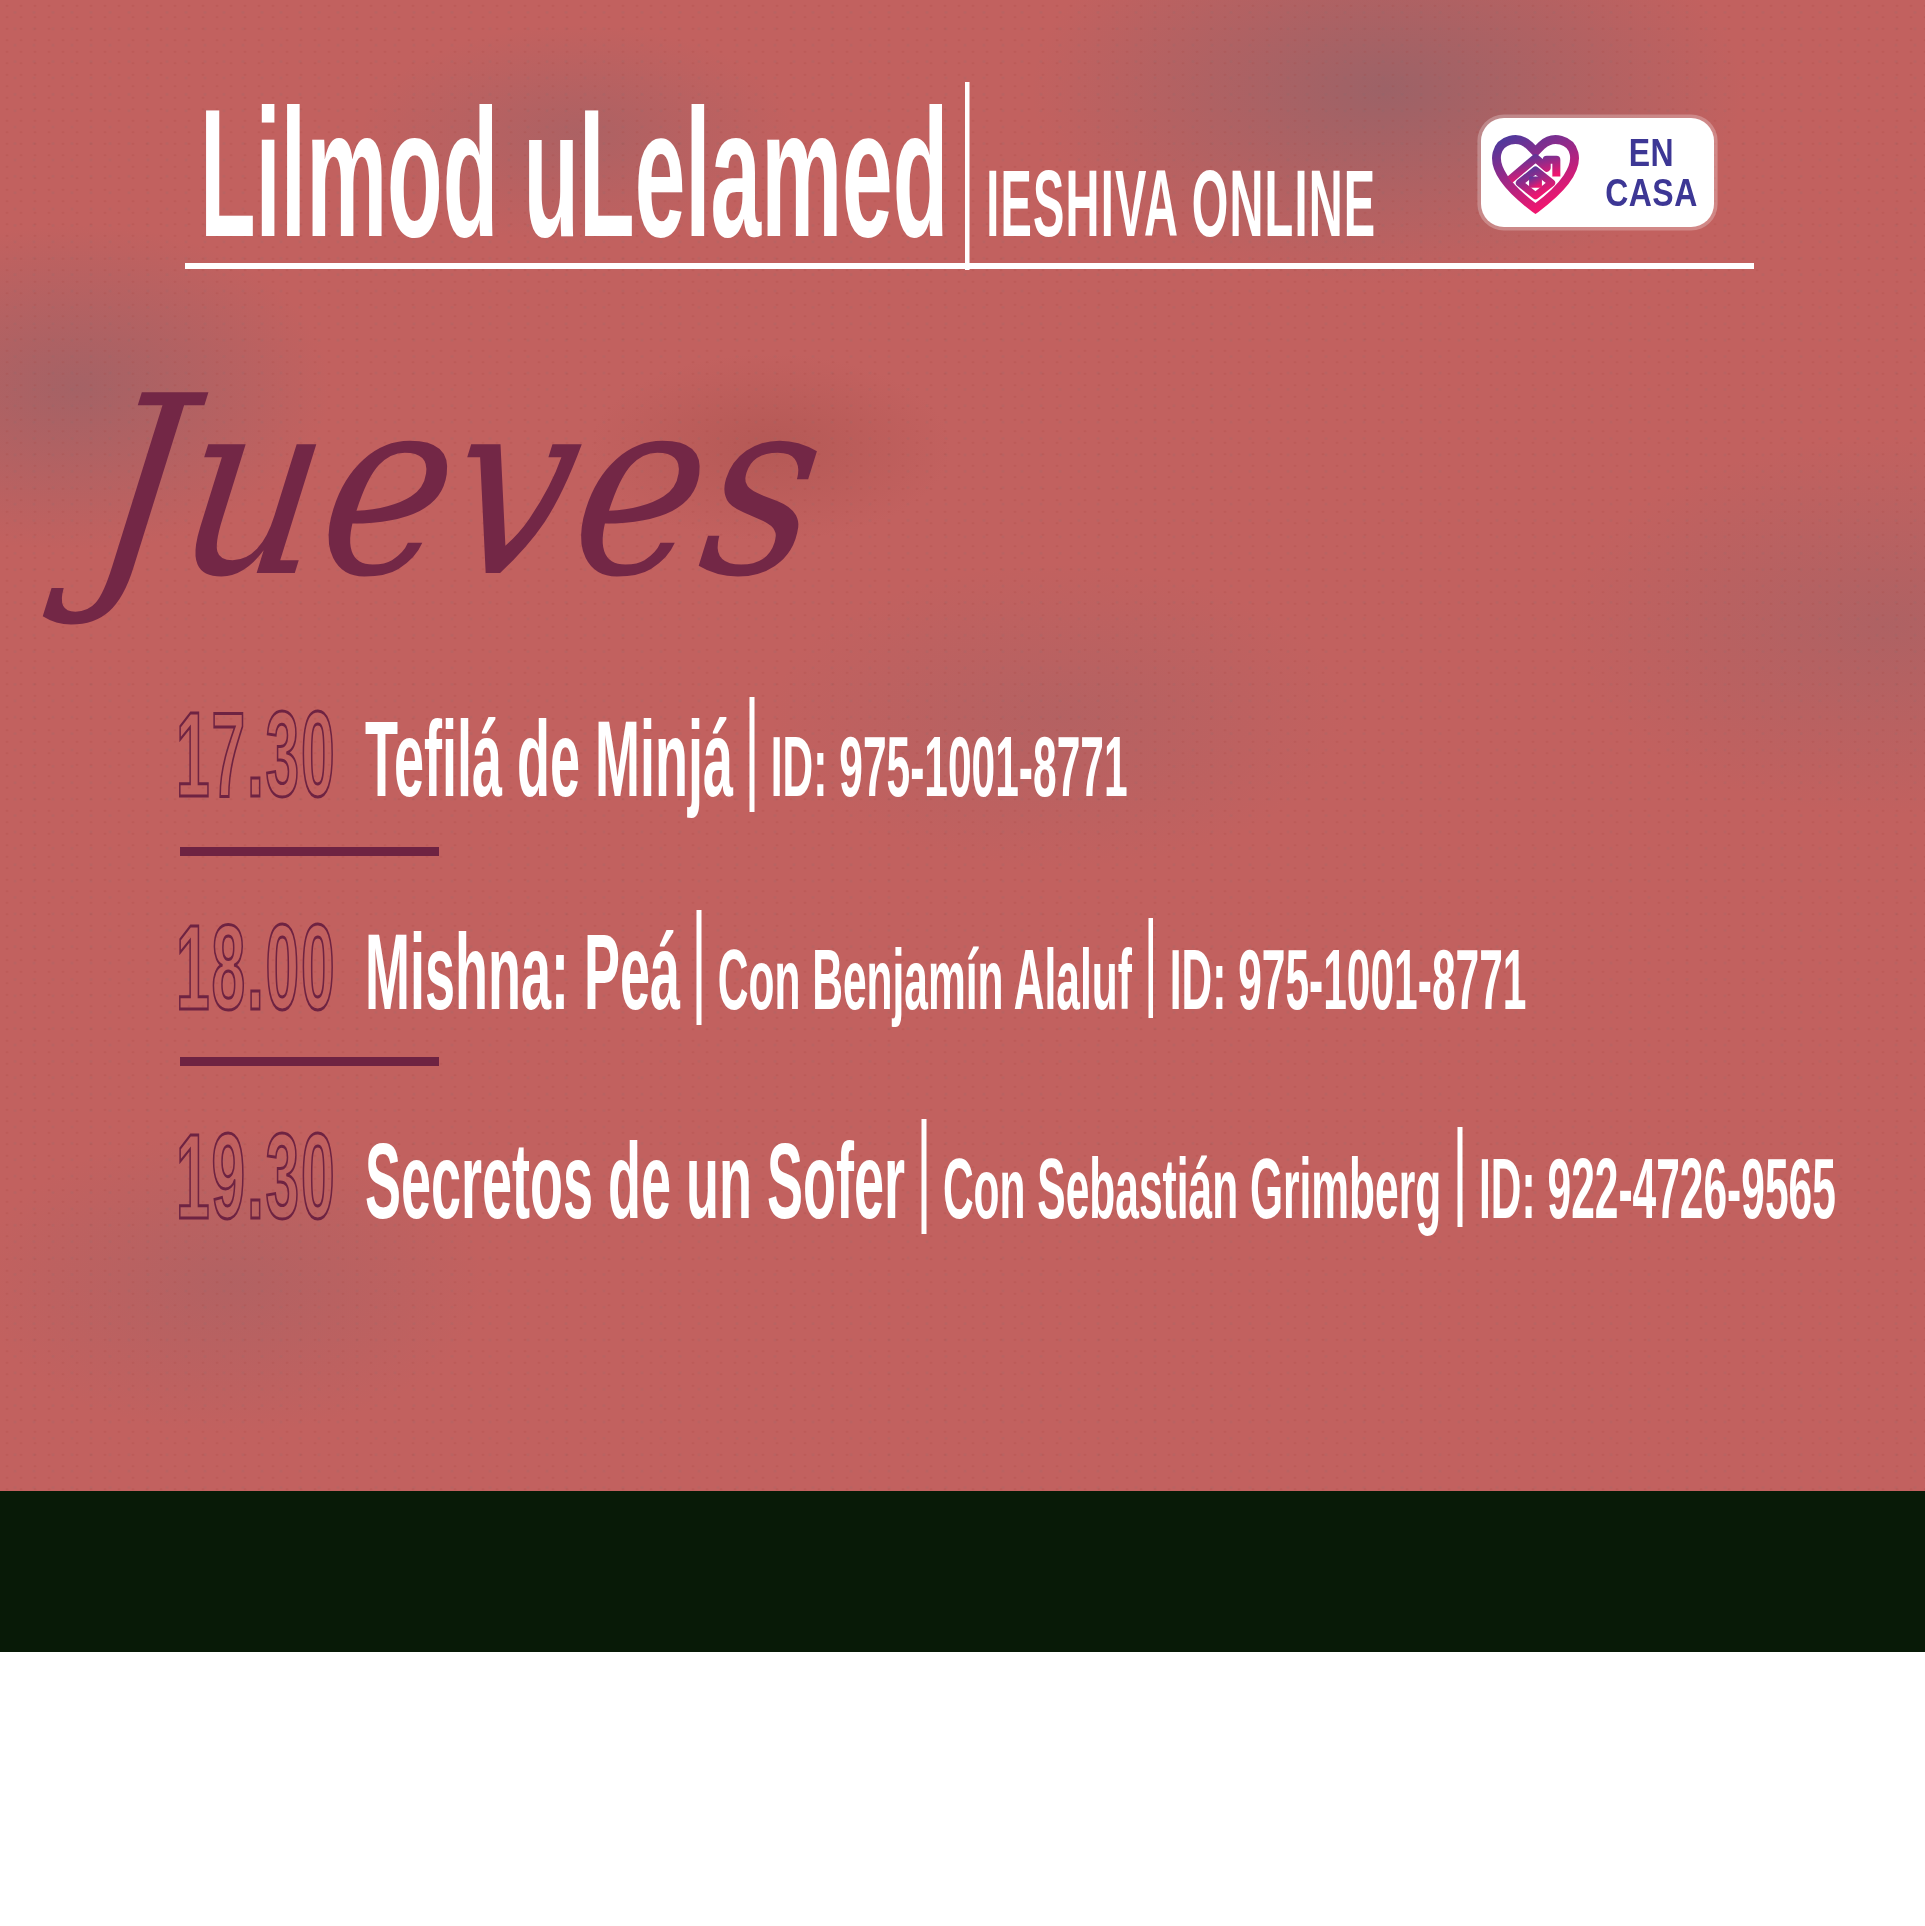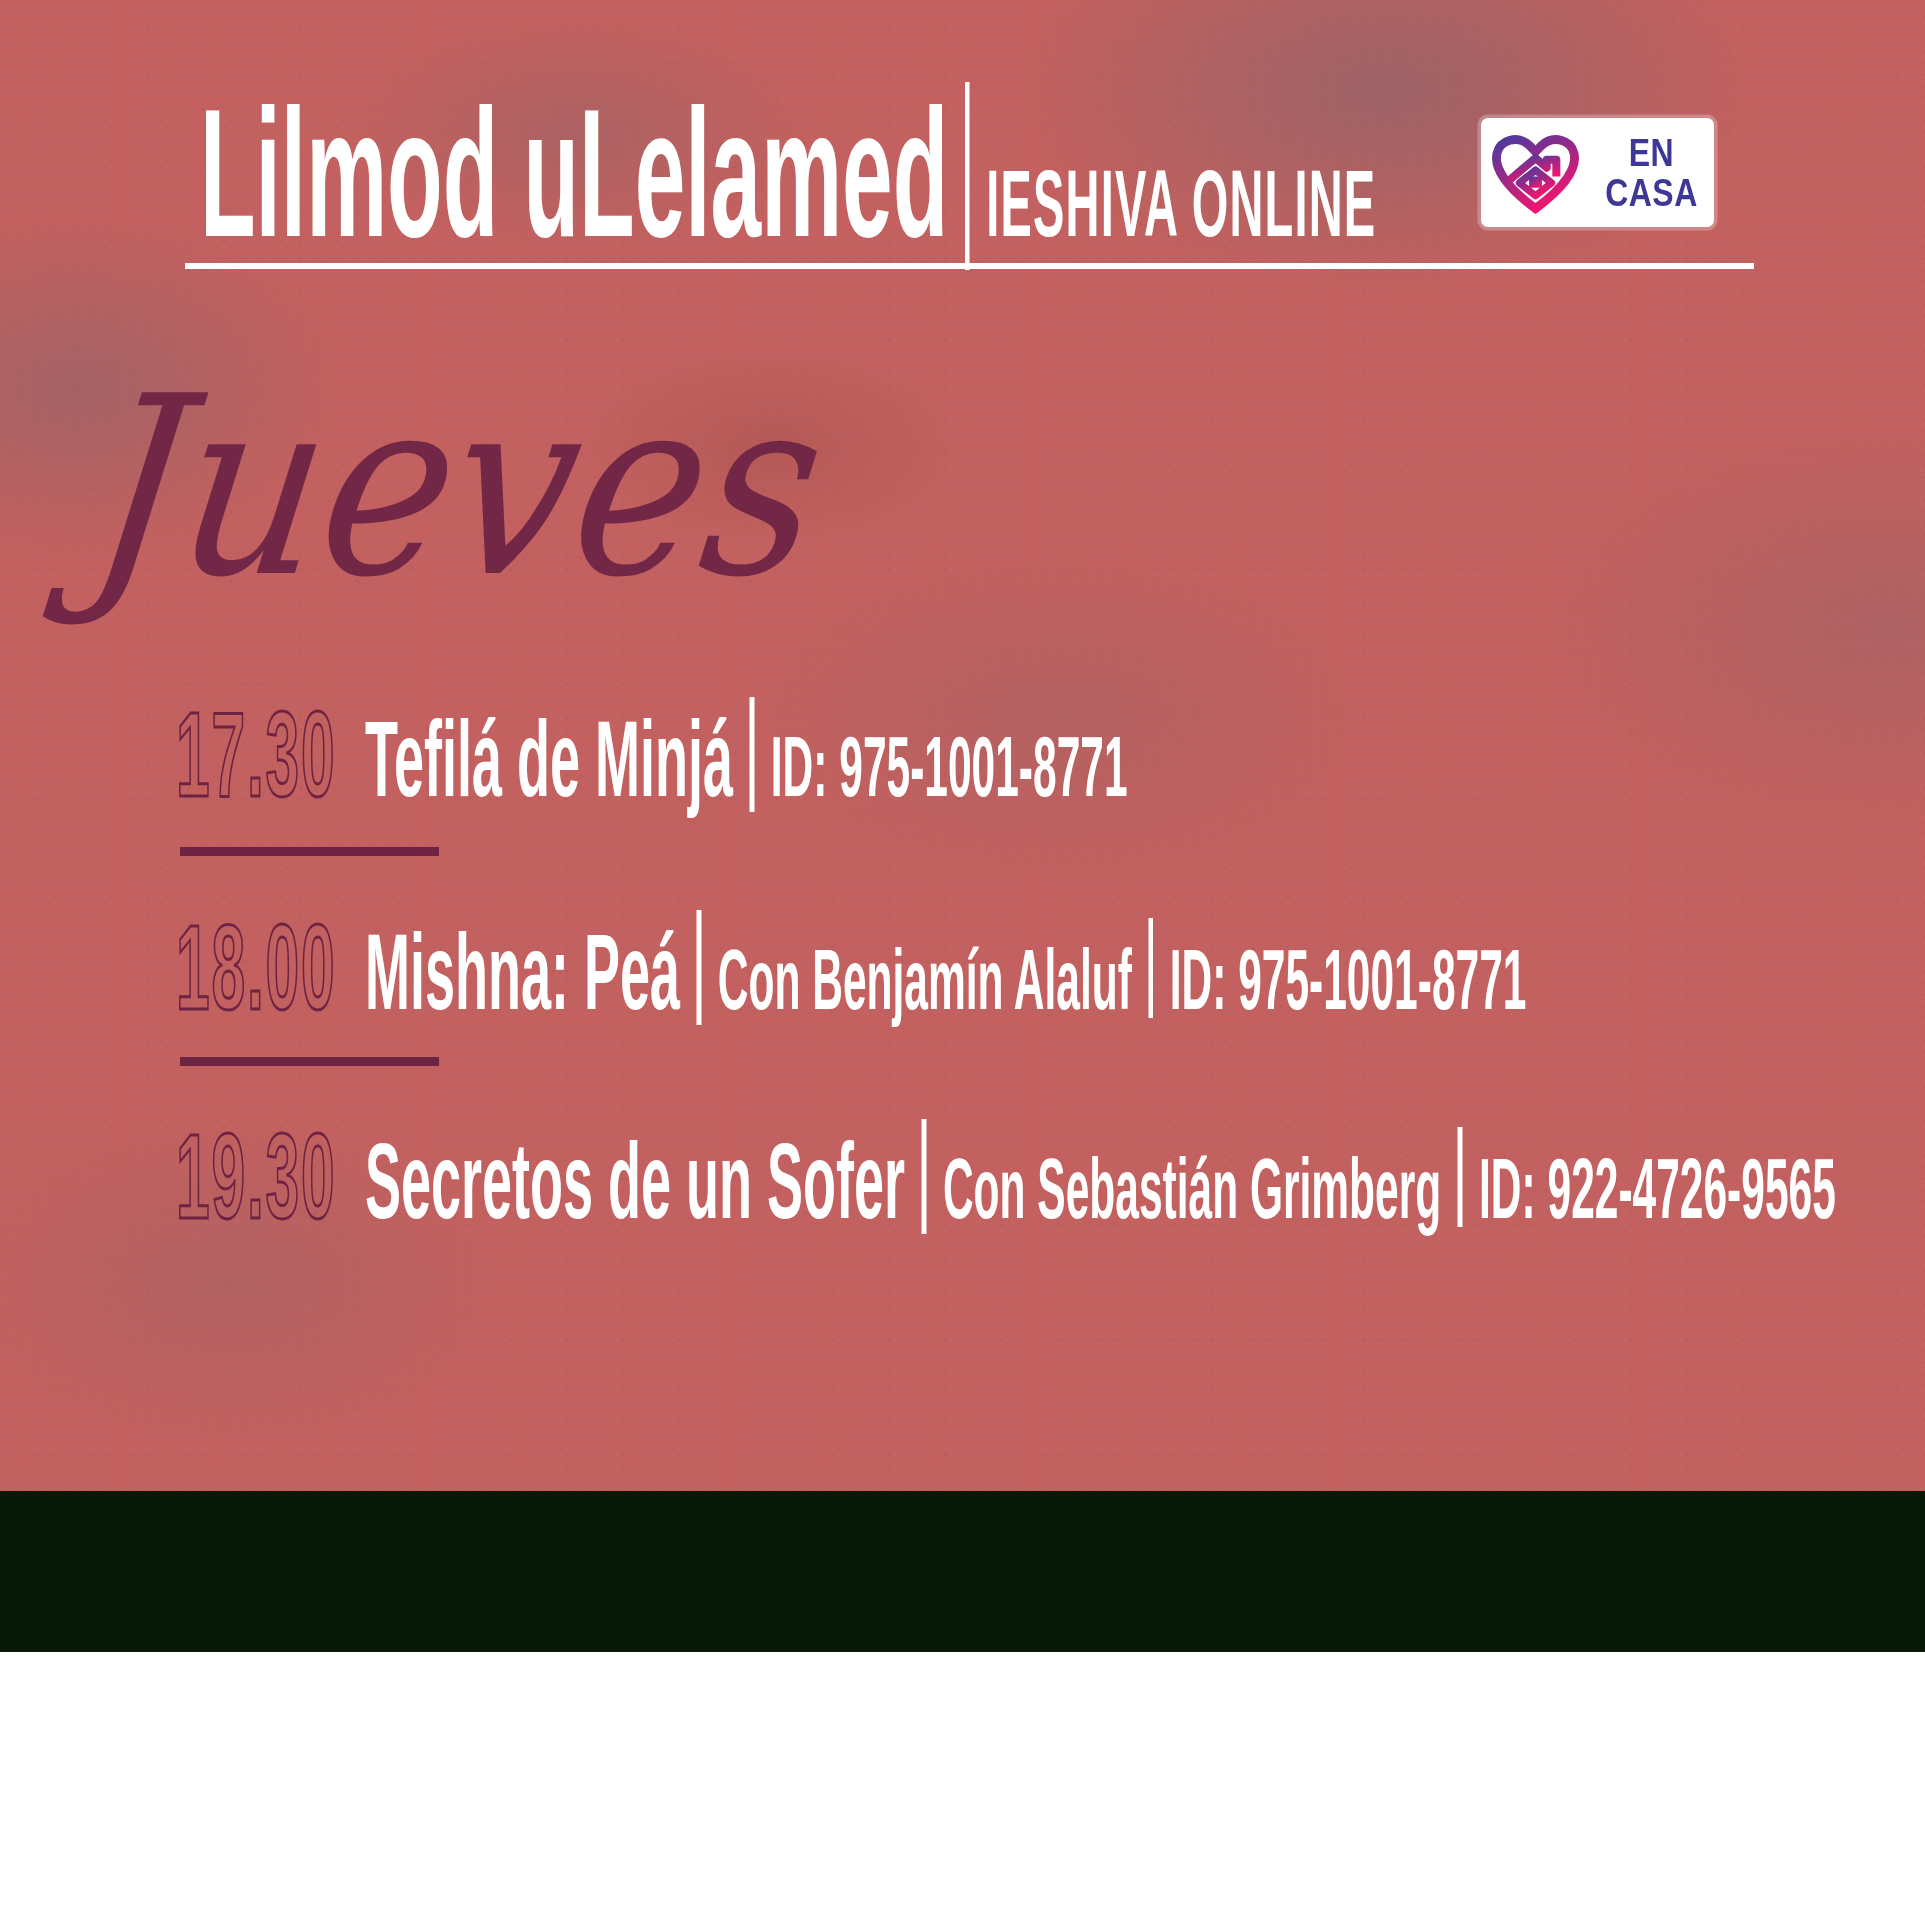--- a/index.html
+++ b/index.html
@@ -22,21 +22,21 @@
   
   .header-row{position:absolute;left:200px;top:82px;display:flex;align-items:baseline;gap:33px;
       transform:scaleX(.5);transform-origin:left top;white-space:nowrap;z-index:3;}
   .header-title{font-size:182px;line-height:1;font-weight:bold;color:#fff;}
   .header-sub{font-size:94px;line-height:1;font-weight:bold;color:#fff;letter-spacing:2.4px;}
   .vpipe{width:9.7px;background:#fff;align-self:center;}
   .vpipe.hdr{height:188px;}
   .header-underline{position:absolute;left:185px;top:263px;width:1569px;height:6px;background:#fff;z-index:3;}
   
   .badge{position:absolute;left:1481px;top:118px;width:233px;height:109px;background:#fff;
-      border-radius:7px;display:flex;align-items:center;justify-content:center;gap:11px;z-index:3;
+      border-radius:23px;display:flex;align-items:center;justify-content:center;gap:11px;z-index:3;
       box-shadow:0 0 0 3.6px rgba(255,255,255,.25);}
   .badge-text{display:flex;flex-direction:column;align-items:center;font-weight:bold;font-size:39px;
       line-height:1.02;color:#3d3795;transform:scaleX(.82);letter-spacing:0.6px;}
   
   .jueves{position:absolute;left:115px;top:363px;font-family:"DejaVu Serif",serif;font-style:italic;
       font-size:248px;line-height:1;color:#732746;transform:skewX(-8deg) scaleX(.88);
       transform-origin:left top;z-index:3;}
   
   .srow{position:absolute;left:176px;display:flex;align-items:baseline;gap:33px;
       transform:scaleX(.5);transform-origin:left top;white-space:nowrap;z-index:3;}

